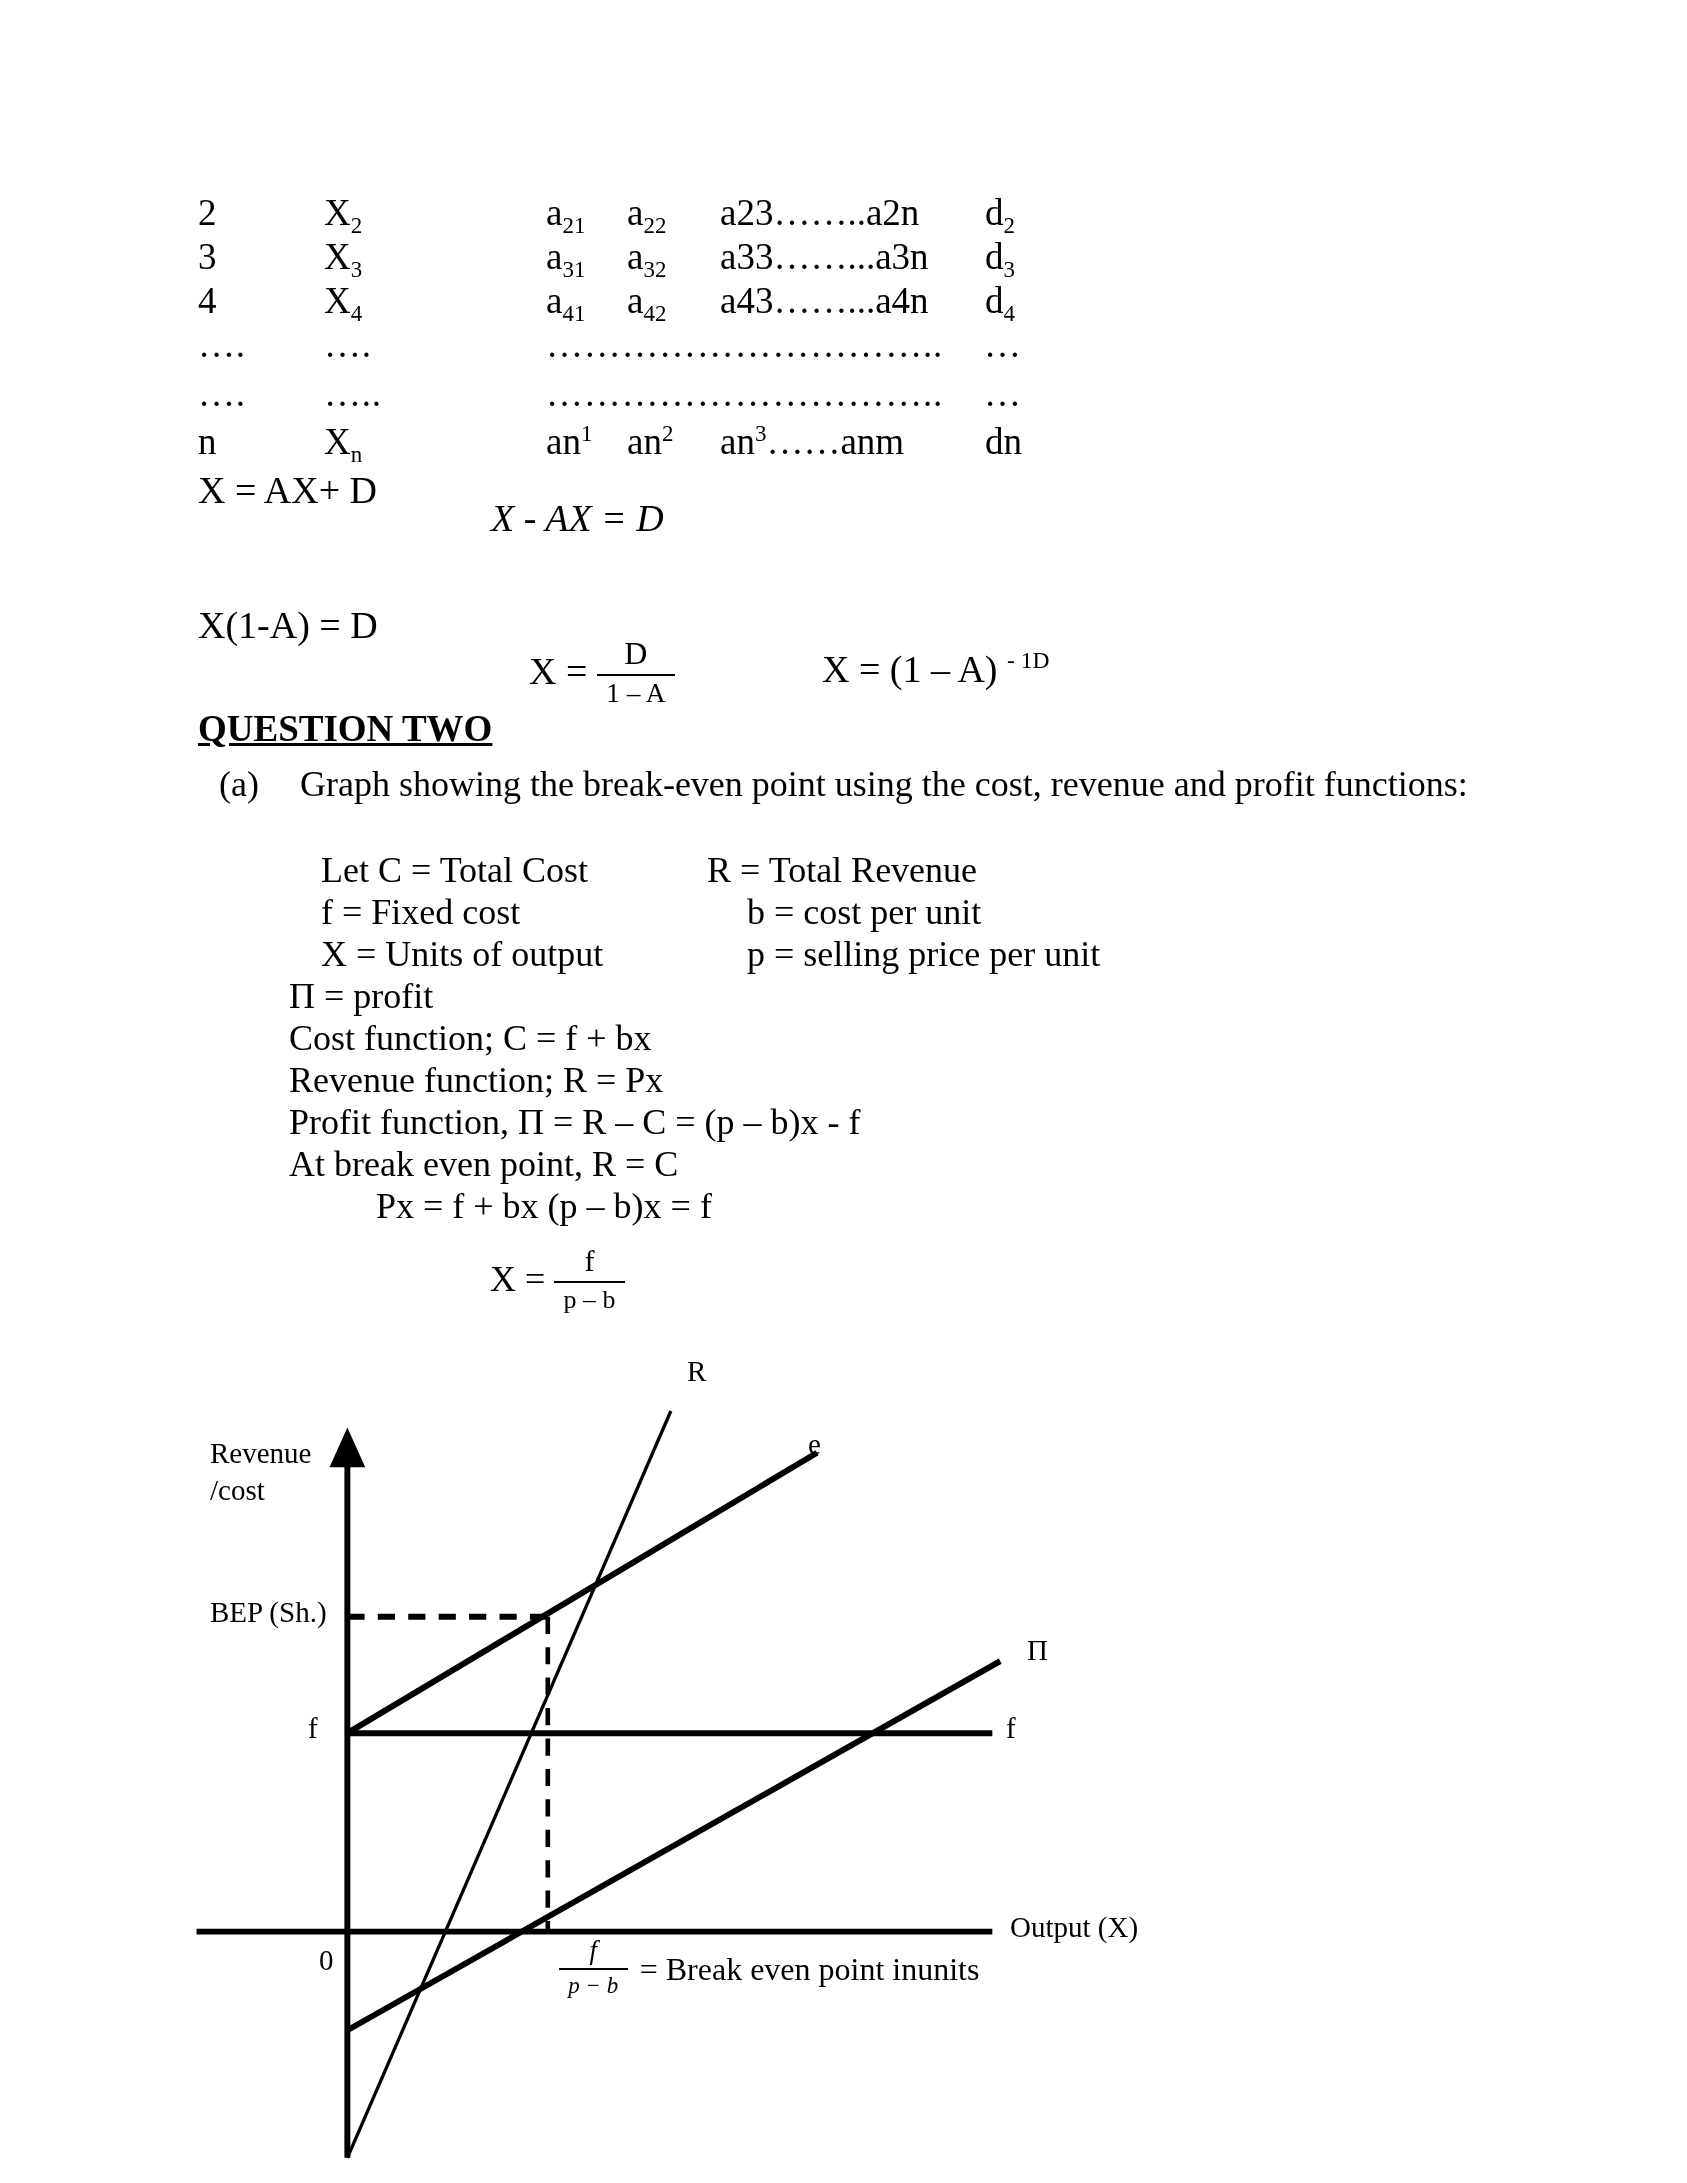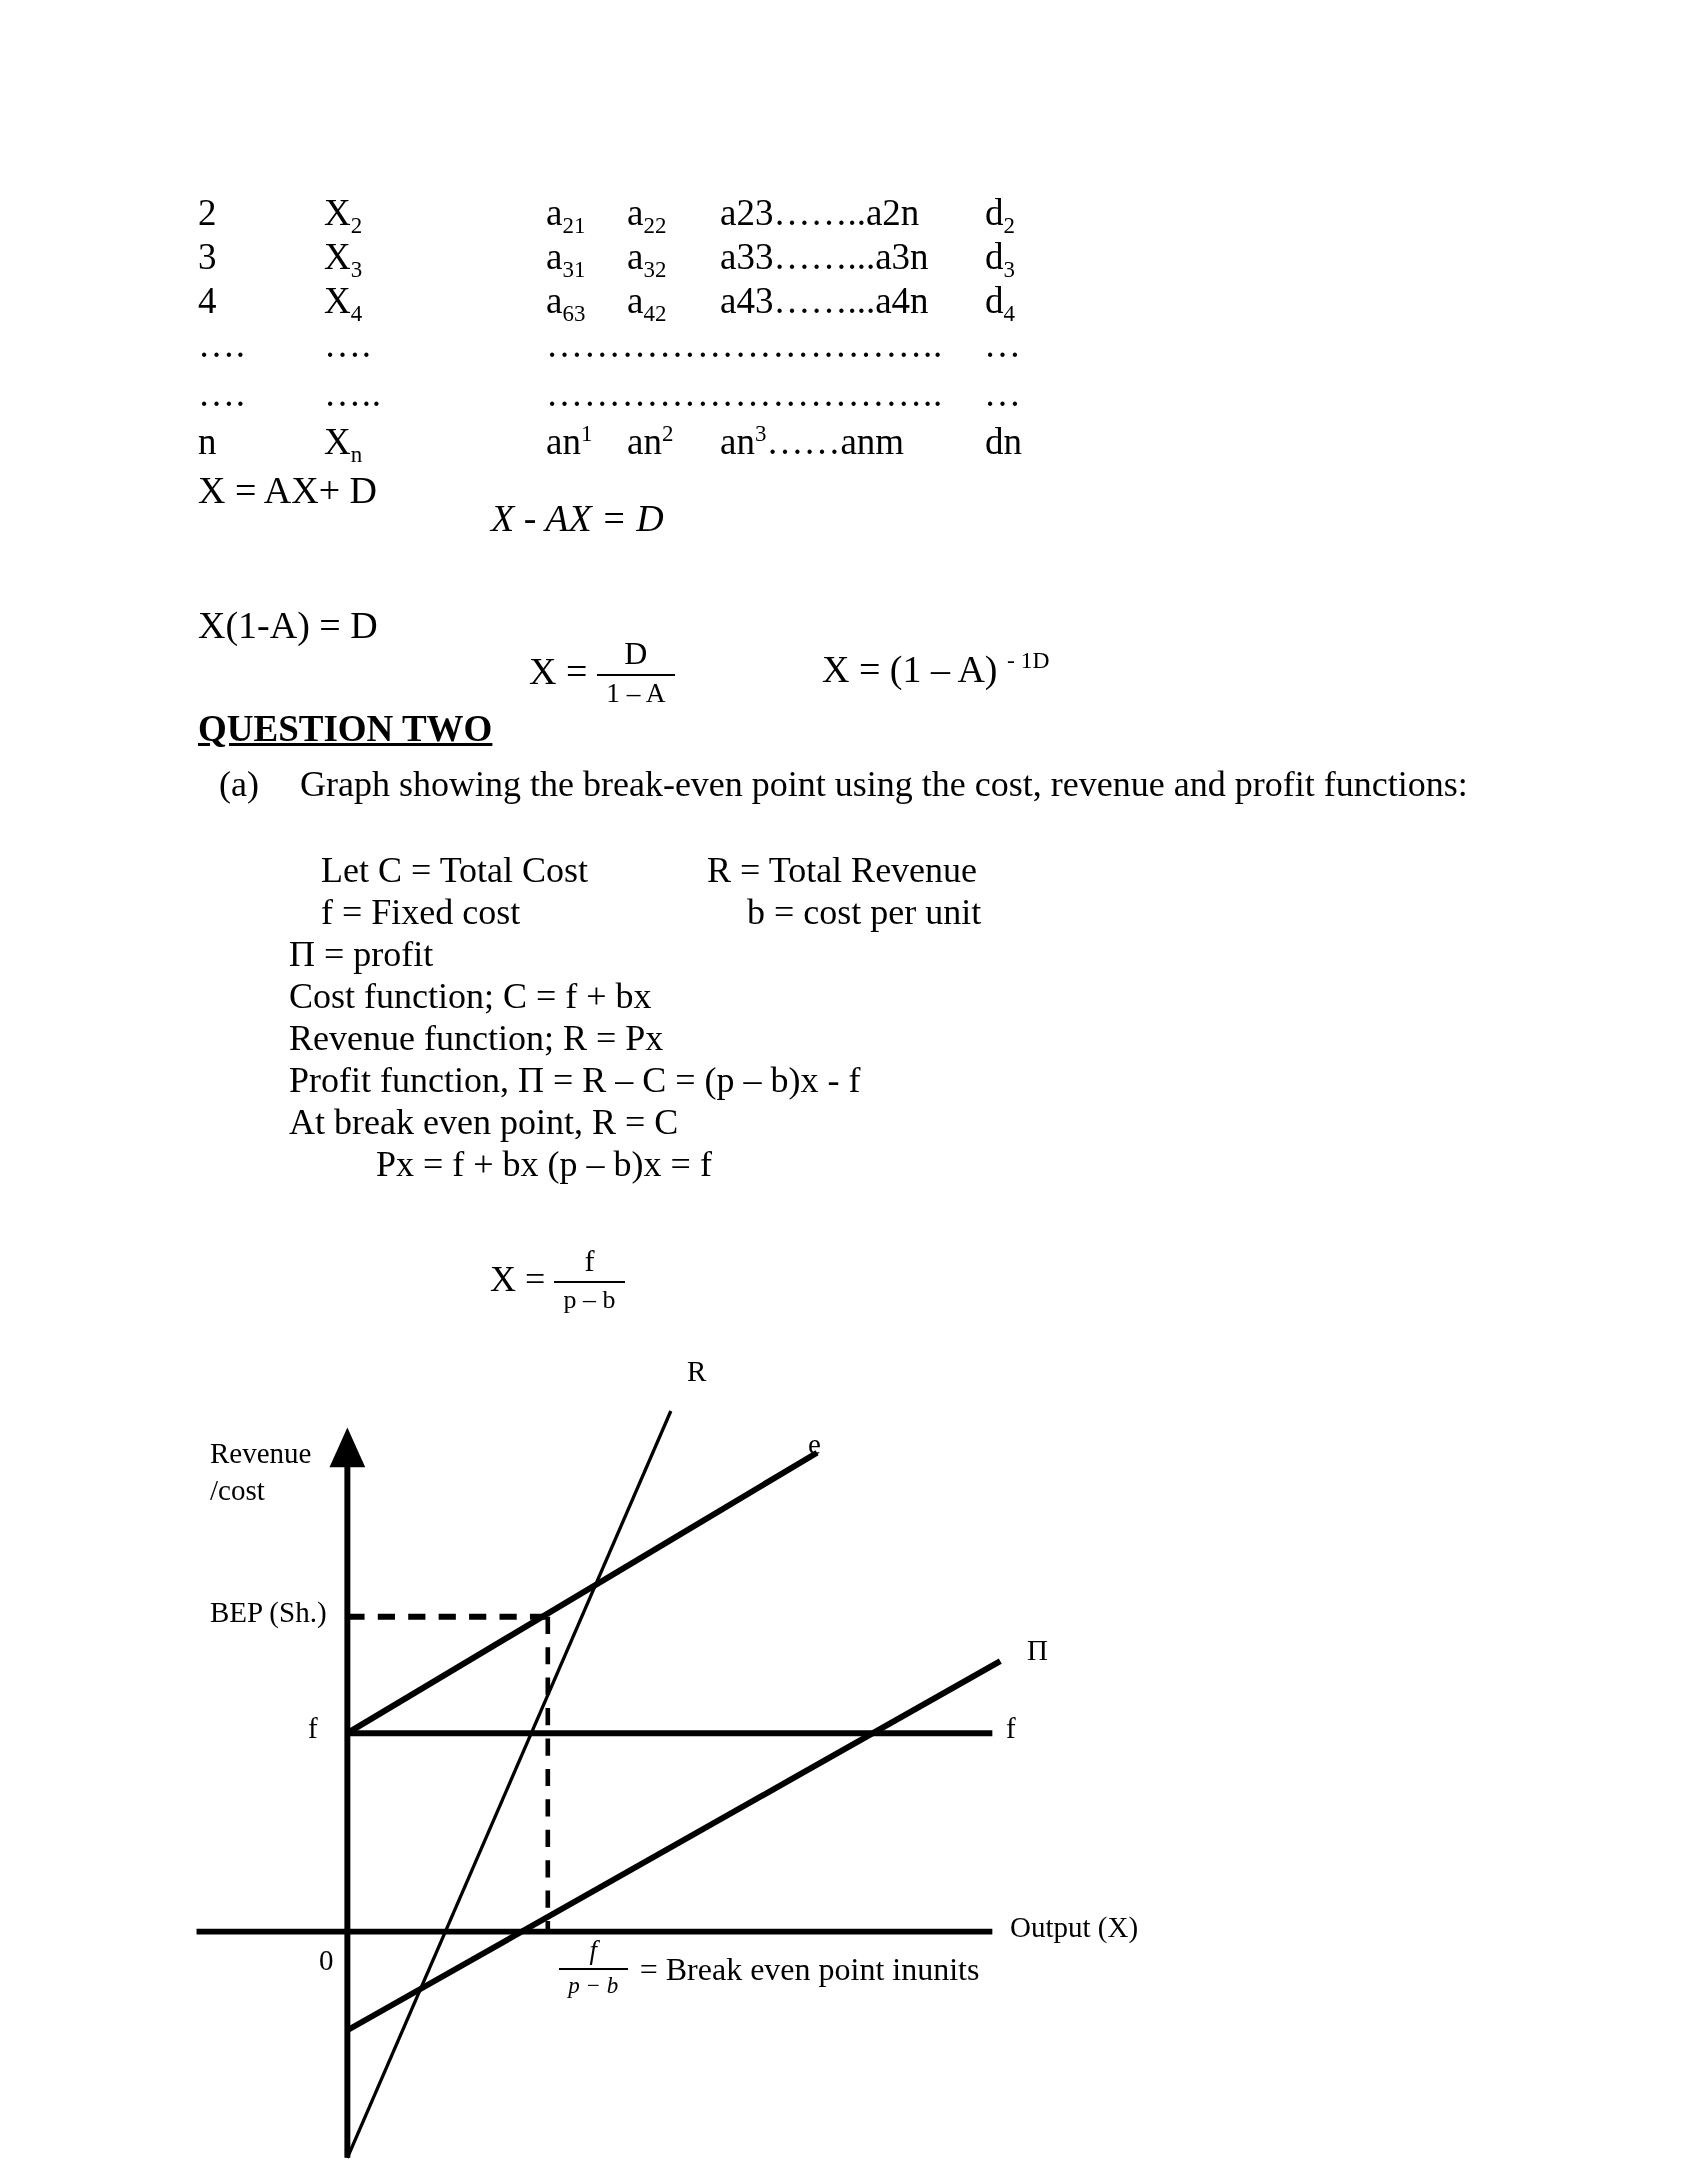--- a/index.html
+++ b/index.html
@@ -164,21 +164,21 @@
       <span class="mcol-var"><span>X</span><span class="sub">3</span></span>
       <span class="mcol-a1"><span>a</span><span class="sub">31</span></span>
       <span class="mcol-a2"><span>a</span><span class="sub">32</span></span>
       <span class="mcol-rest">a33……...a3n</span>
       <span class="mcol-d"><span>d</span><span class="sub">3</span></span>
     </div>
 
     <div class="matrix-row">
       <span class="mcol-idx">4</span>
       <span class="mcol-var"><span>X</span><span class="sub">4</span></span>
-      <span class="mcol-a1"><span>a</span><span class="sub">63</span></span>
+      <span class="mcol-a1"><span>a</span><span class="sub">41</span></span>
       <span class="mcol-a2"><span>a</span><span class="sub">42</span></span>
       <span class="mcol-rest">a43……...a4n</span>
       <span class="mcol-d"><span>d</span><span class="sub">4</span></span>
     </div>
 
     <div class="matrix-row dots-row" style="height:49px;">
       <span class="mcol-idx">….</span>
       <span class="mcol-var">….</span>
       <span style="width:438px;">…………………………..</span>
       <span>…</span>
@@ -220,20 +220,24 @@
 
   <div id="def-list">
     <div class="def-row">
       <span class="def-left">Let C = Total Cost</span>
       <span class="def-right">R = Total Revenue</span>
     </div>
     <div class="def-row">
       <span class="def-left">f = Fixed cost</span>
       <span class="def-right" style="padding-left:40px;">b = cost per unit</span>
     </div>
+    <div class="def-row">
+      <span class="def-left">X = Units of output</span>
+      <span class="def-right" style="padding-left:40px;">p = selling price per unit</span>
+    </div>
     <div class="def-row plain-row">
       <span>Π = profit</span>
     </div>
     <div class="def-row plain-row">
       <span>Cost function; C = f + bx</span>
     </div>
     <div class="def-row plain-row">
       <span>Revenue function; R = Px</span>
     </div>
     <div class="def-row plain-row">

